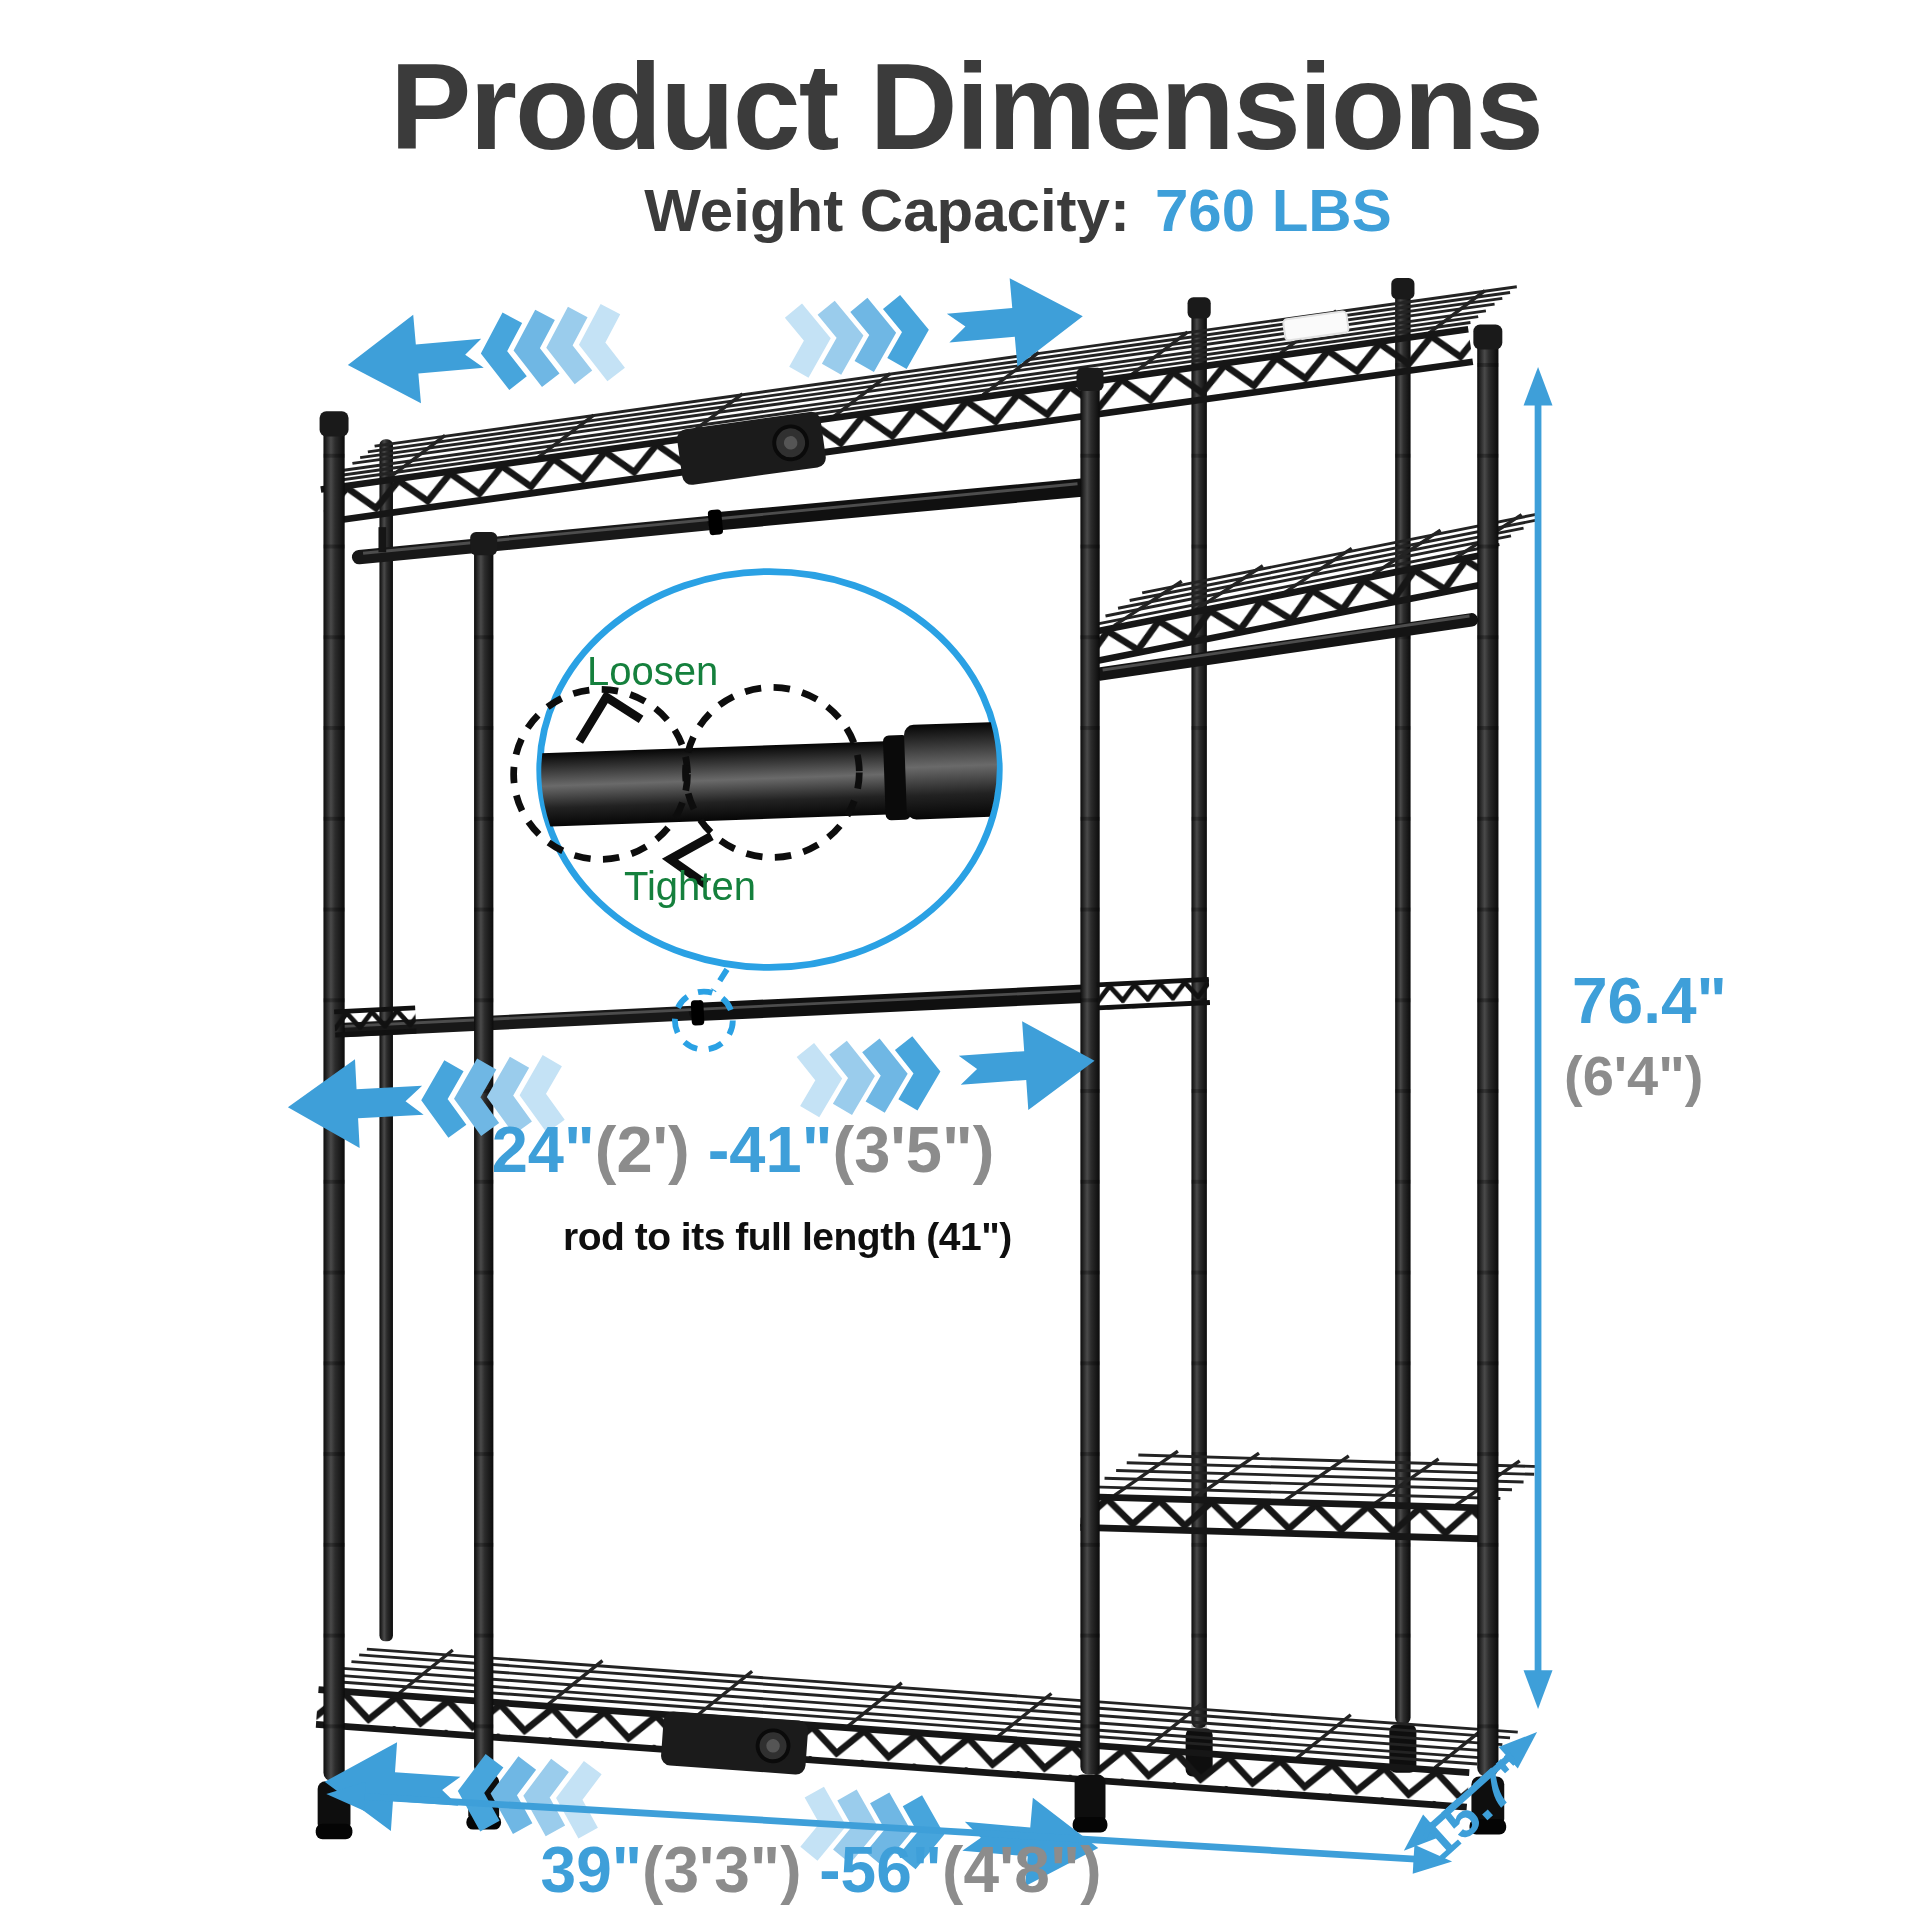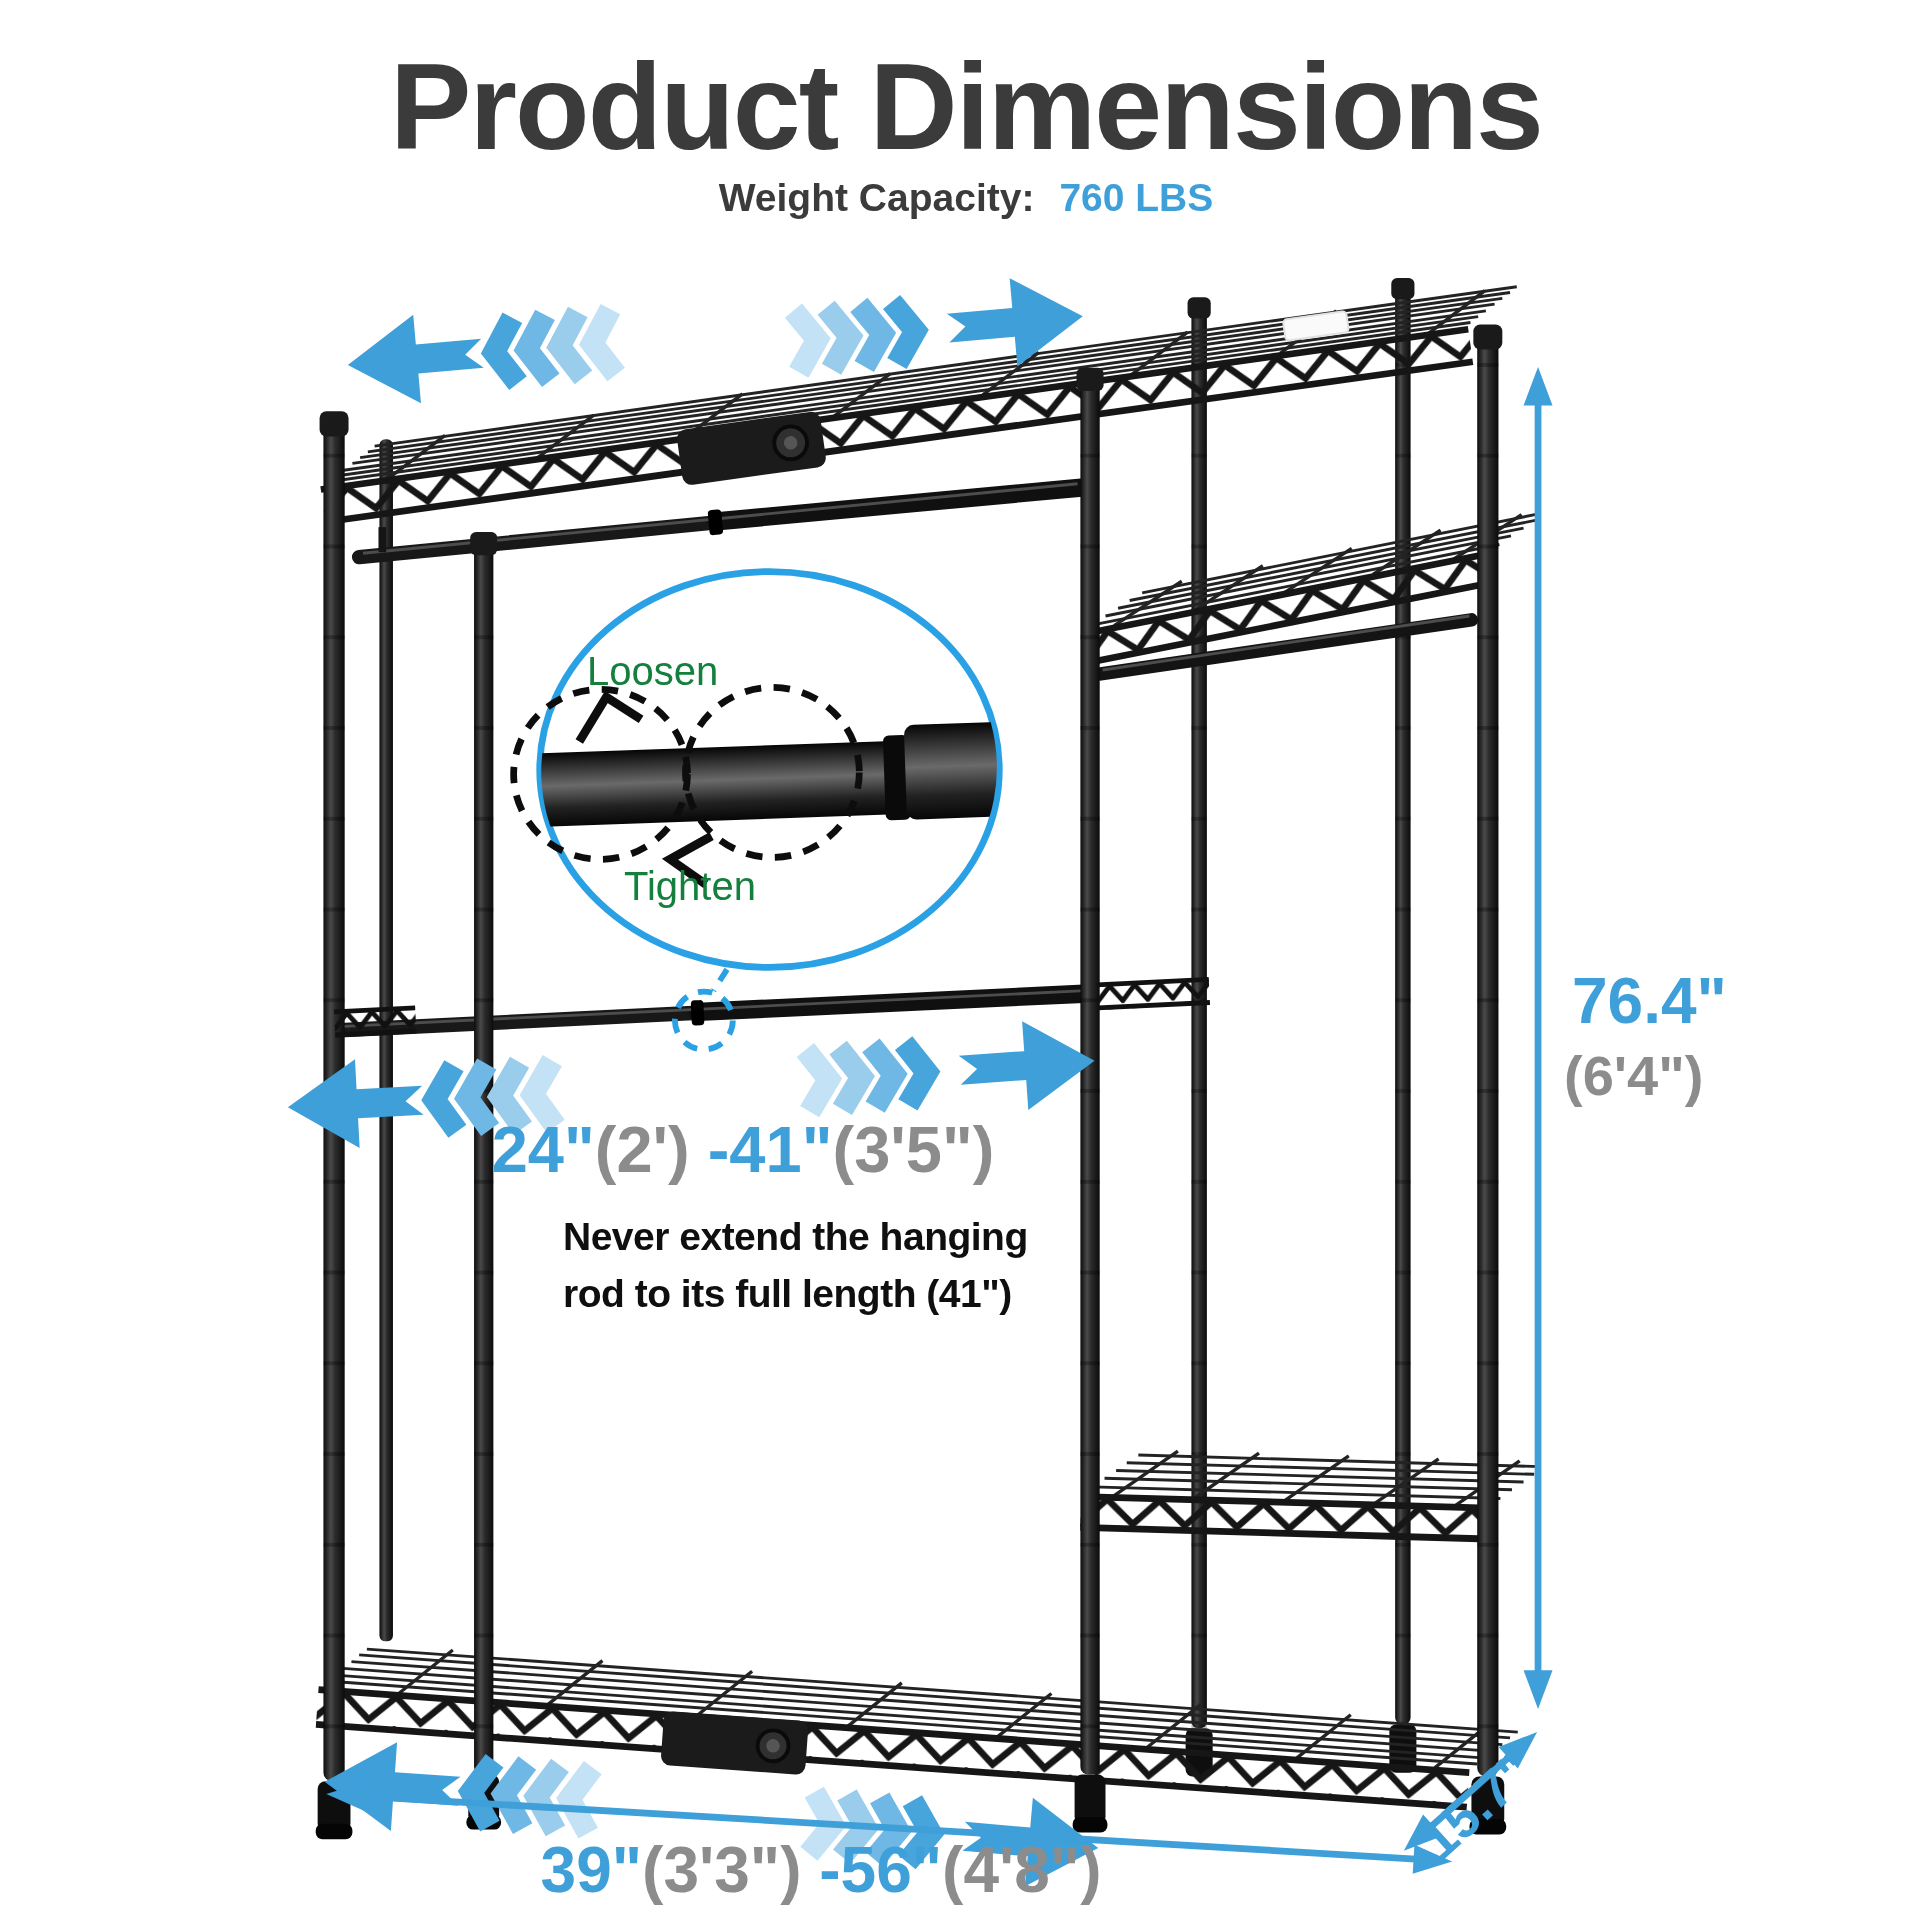--- a/index.html
+++ b/index.html
@@ -2,21 +2,21 @@
 <html><head>
 <meta charset="utf-8">
 <style>
   html,body{margin:0;padding:0;background:#fff;}
   #stage{position:relative;width:1931px;height:1931px;background:#fff;overflow:hidden;
          font-family:"Liberation Sans", sans-serif;padding-left:9px;}
   #stage svg{position:absolute;left:0;top:0;}
   .txt{position:absolute;white-space:nowrap;}
   .title{left:966px;top:37px;transform:translateX(-50%);font-size:122px;font-weight:700;
          color:#3b3b3b;letter-spacing:-1.9px;}
-  .subtitle{left:966px;top:176px;transform:translateX(-50%);font-size:39px;font-weight:700;color:#3b3b3b;}
+  .subtitle{left:1018px;top:176px;transform:translateX(-50%);font-size:60px;font-weight:700;color:#3b3b3b;}
   .subtitle .val{color:#3e9fd9;margin-left:25px;}
   .dim-line{font-weight:700;}
   .dim-line .b{color:#3e9fd9;}
   .dim-line .g{color:#8c8c8c;}
   .rod-dim{left:743px;top:1112px;transform:translateX(-50%);font-size:65px;}
   .width-dim{left:821px;top:1833px;transform:translateX(-50%);font-size:64px;}
   .note{left:563px;top:1209px;font-size:39px;font-weight:700;color:#0f0f0f;
         line-height:1.45;letter-spacing:-0.5px;white-space:nowrap;}
   .h-in{left:1572px;top:964px;font-size:64px;font-weight:700;color:#3e9fd9;}
   .h-ft{left:1564px;top:1043px;font-size:56px;font-weight:700;color:#8c8c8c;}
@@ -309,21 +309,20 @@
 
 <div class="txt inset-label loosen">Loosen</div>
 <div class="txt inset-label tighten">Tighten</div>
 
 <div class="txt dim-line rod-dim">
   <span class="b">24"</span><span class="g">(2')</span>
   <span class="b">-41"</span><span class="g">(3'5")</span>
 </div>
 
 <div class="txt note">
-  <div>Never extend the hanging</div>
   <div>rod to its full length (41")</div>
 </div>
 
 <div class="txt h-in">76.4"</div>
 <div class="txt h-ft">(6'4")</div>
 
 <div class="txt dim-line width-dim">
   <span class="b">39"</span><span class="g">(3'3")</span>
   <span class="b">-56"</span><span class="g">(4'8")</span>
 </div>

